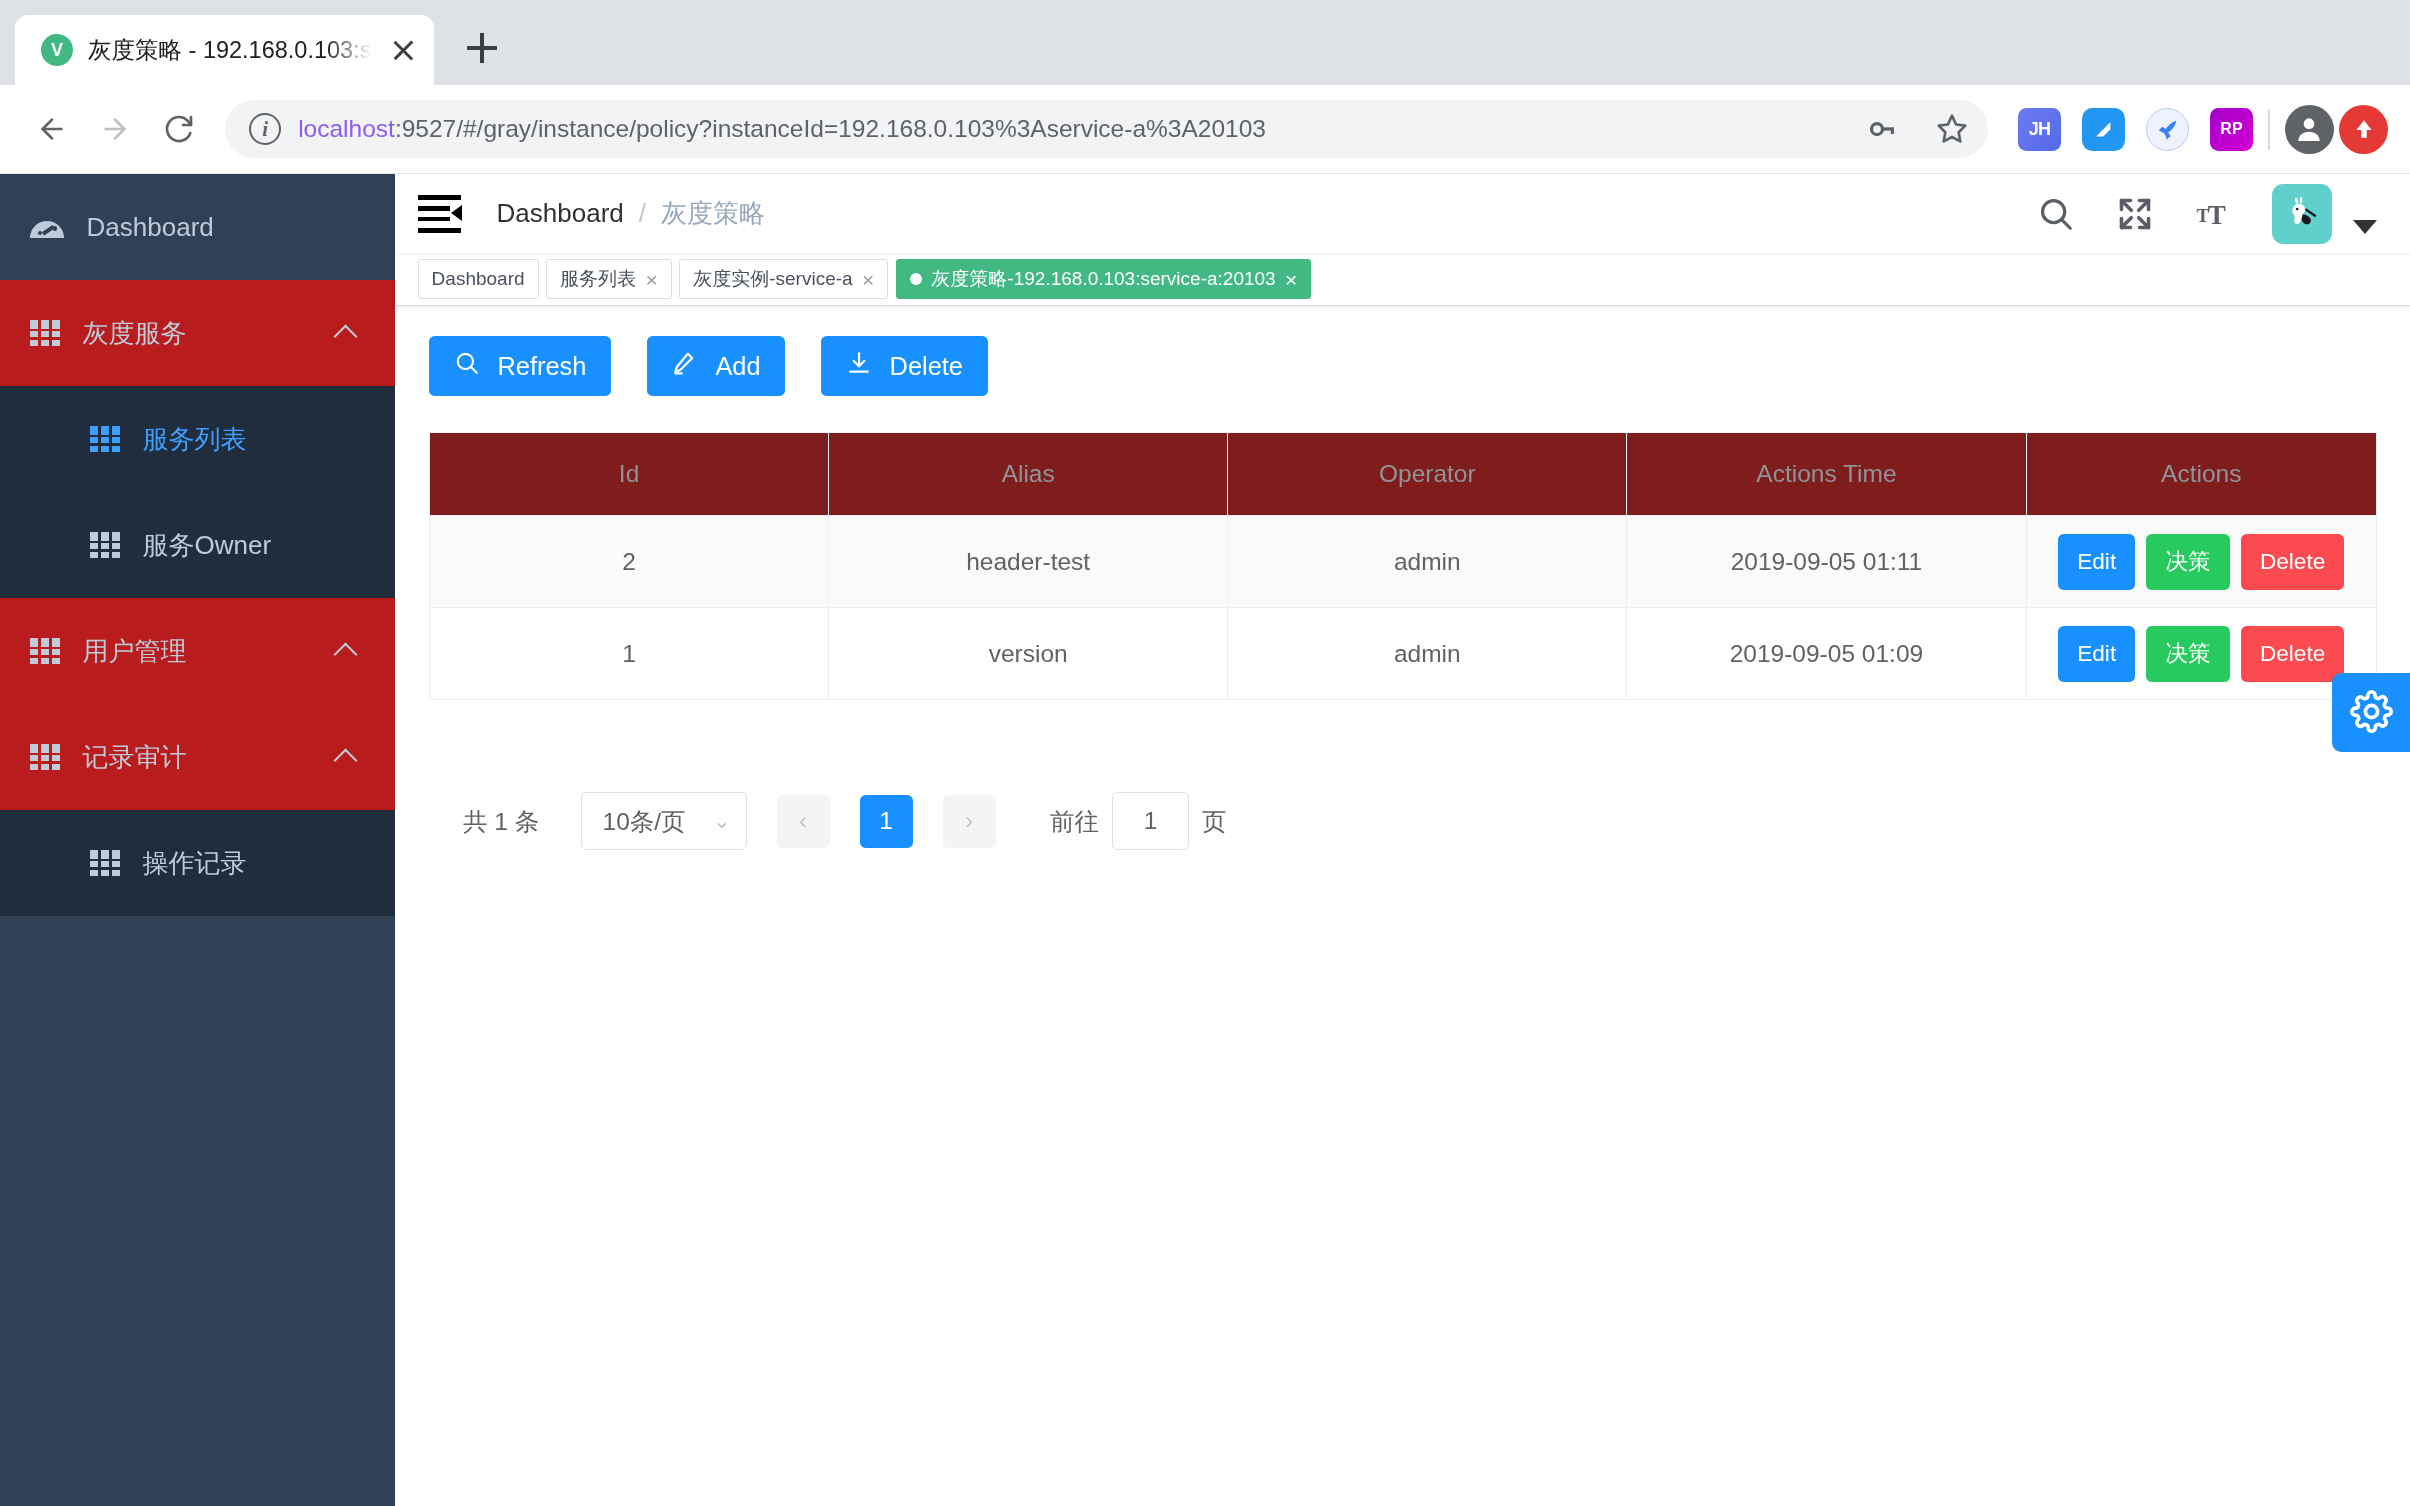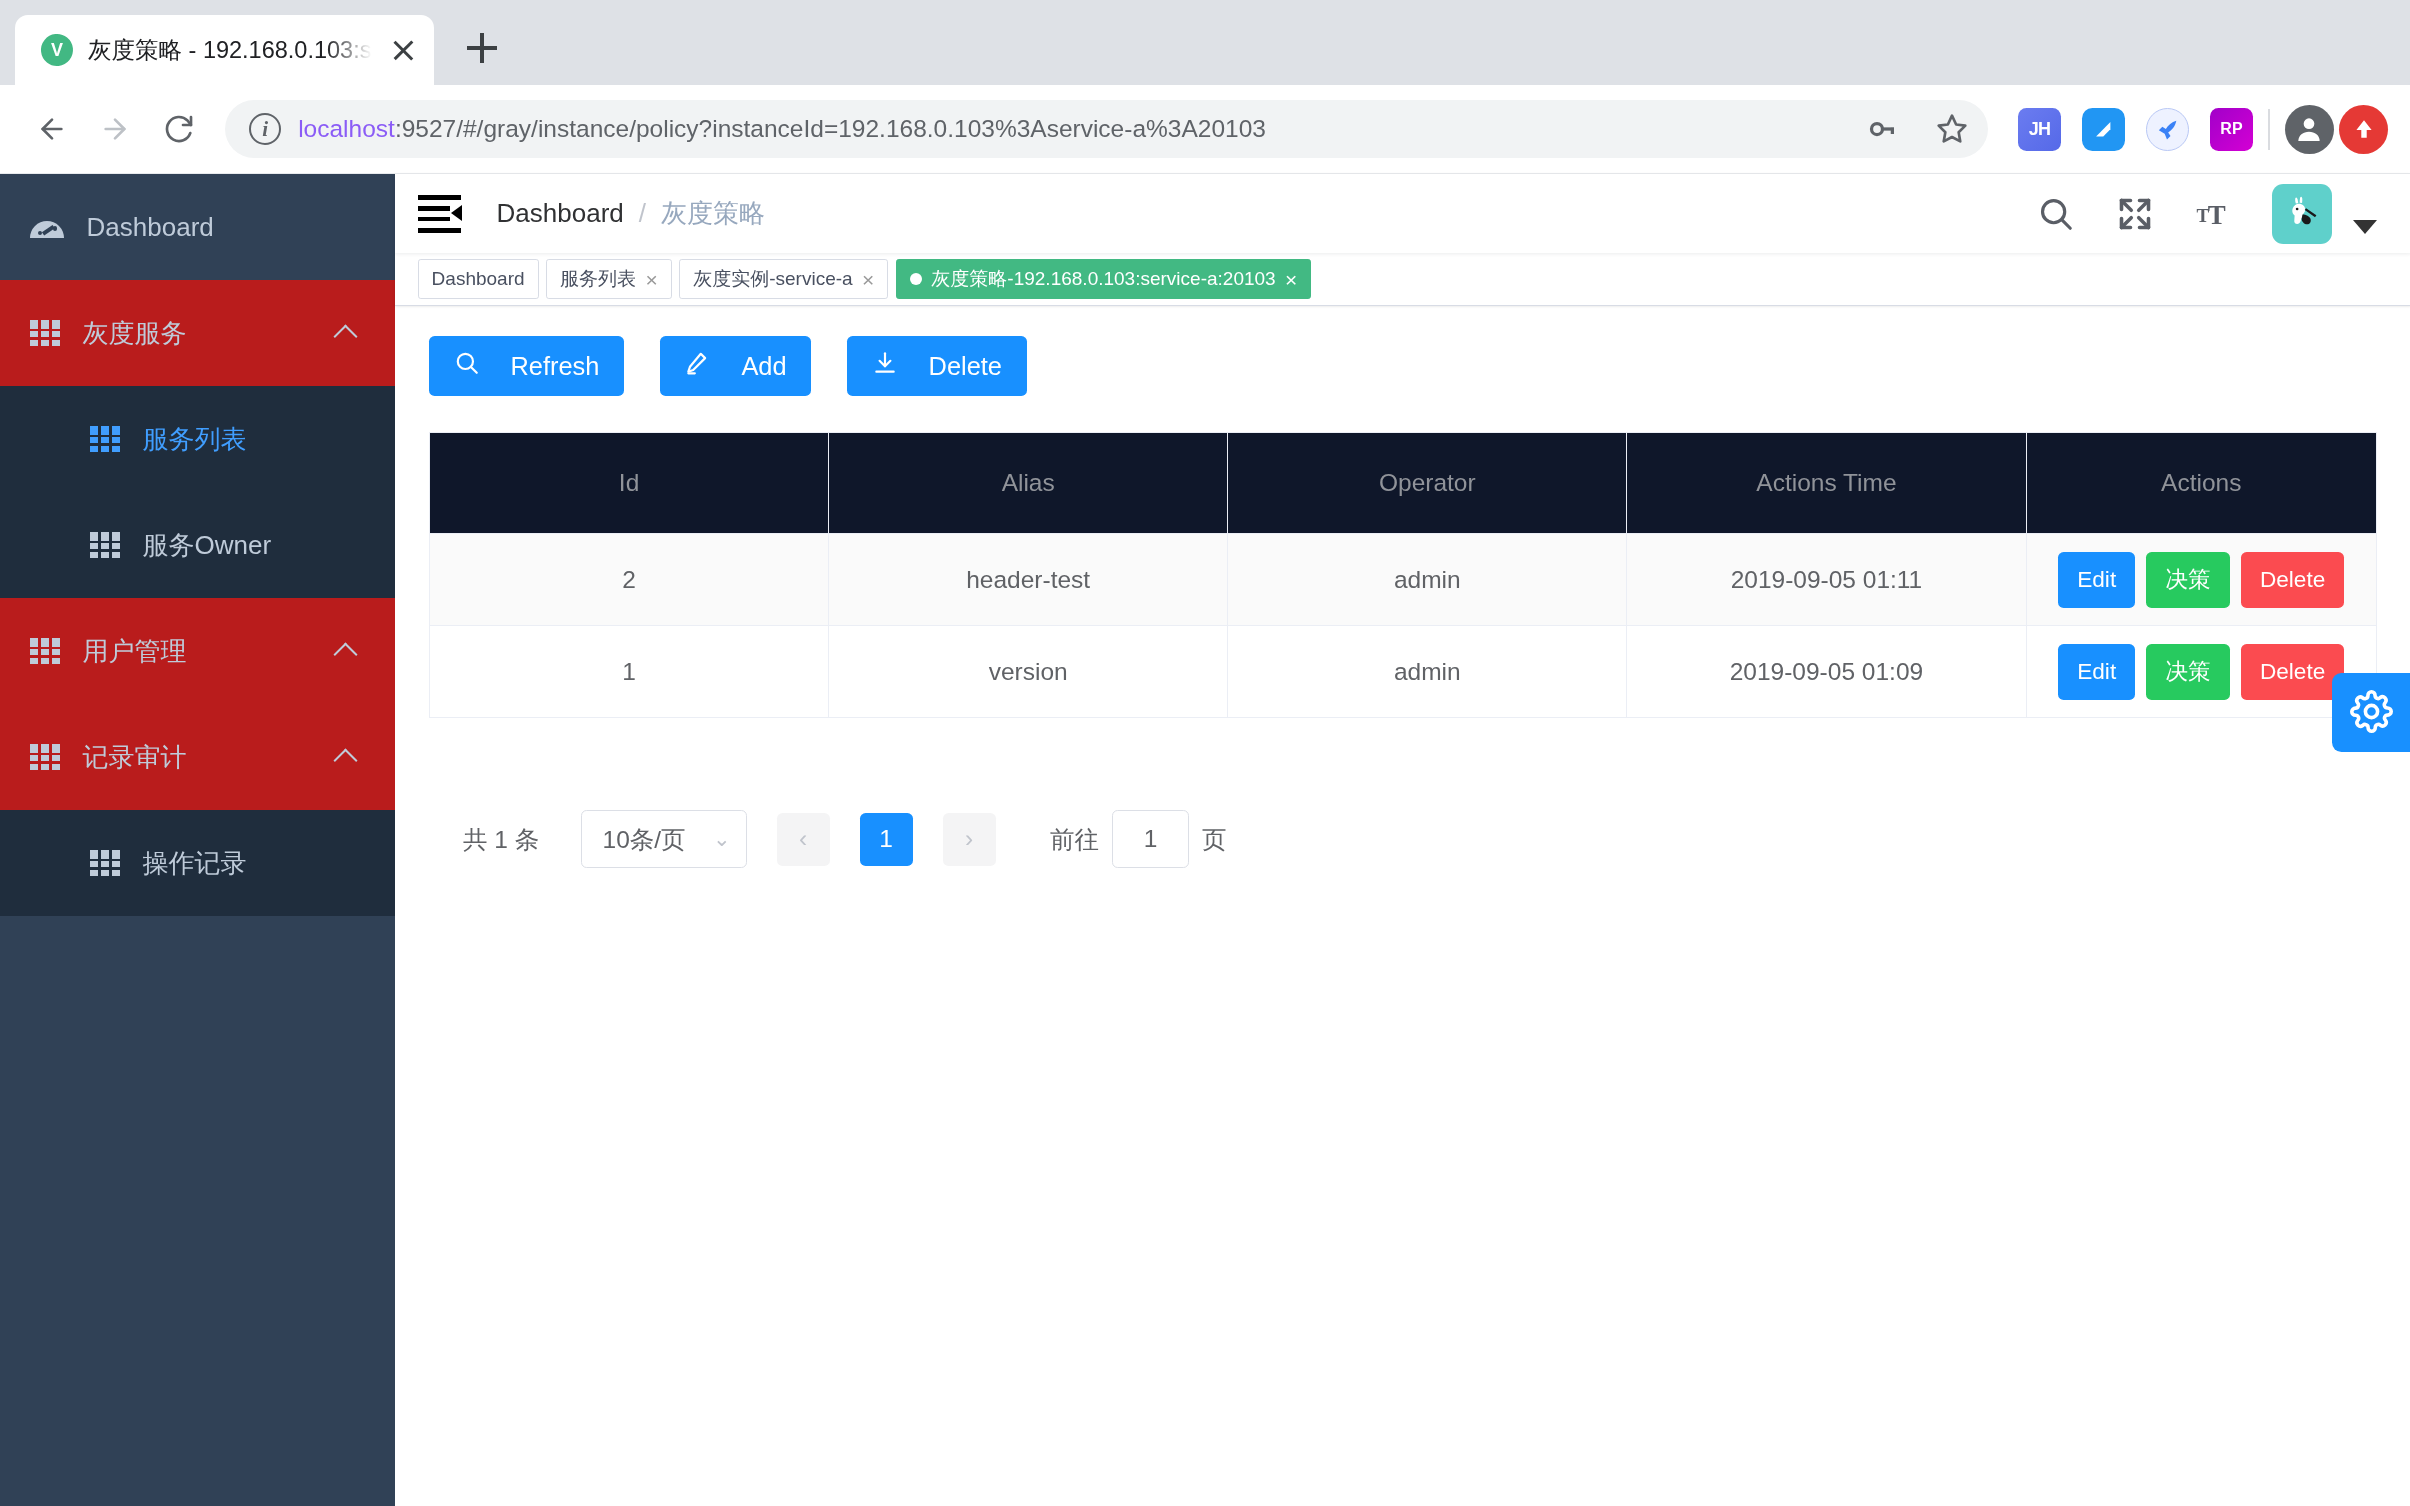--- a/index.html
+++ b/index.html
@@ -208,27 +208,27 @@
   .tag .x { font-size: 21px; color:#999; line-height:1; }
   .tag.active .x { color:#fff; }
 
   
   .content { flex: 1; padding: 30px 34px; overflow: hidden; position: relative; }
 
   .btn-row { display:flex; gap: 36px; margin-bottom: 36px; }
   .btn {
     height: 60px; padding: 0 24.5px; border-radius: 5.6px; border:none;
     background: #1890ff; color:#fff; font-size: 25.4px;
-    display:inline-flex; align-items:center; gap: 31px; cursor:pointer;
+    display:inline-flex; align-items:center; gap: 18px; cursor:pointer;
     font-family: "Liberation Sans", sans-serif;
   }
 
   table { width: 100%; border-collapse: collapse; table-layout: fixed; }
   thead th {
-    height: 101px; background:#0f172a; color:#909399; font-size: 24.5px; font-weight: normal;
+    height: 83px; background:#7f1d1d; color:#909399; font-size: 24.5px; font-weight: normal;
     border: 0.9px solid #ebeef5; border-bottom-color:#ebeef5; text-align:center;
   }
   tbody td {
     height: 92px; font-size: 24.5px; color: #606266; text-align:center;
     border: 0.9px solid #ebeef5;
   }
   tbody tr:nth-child(odd) td { background: #fafafa; }
   tbody tr:nth-child(even) td { background: #fff; }
 
   .cell-actions { display:flex; gap: 11.3px; justify-content:center; }

